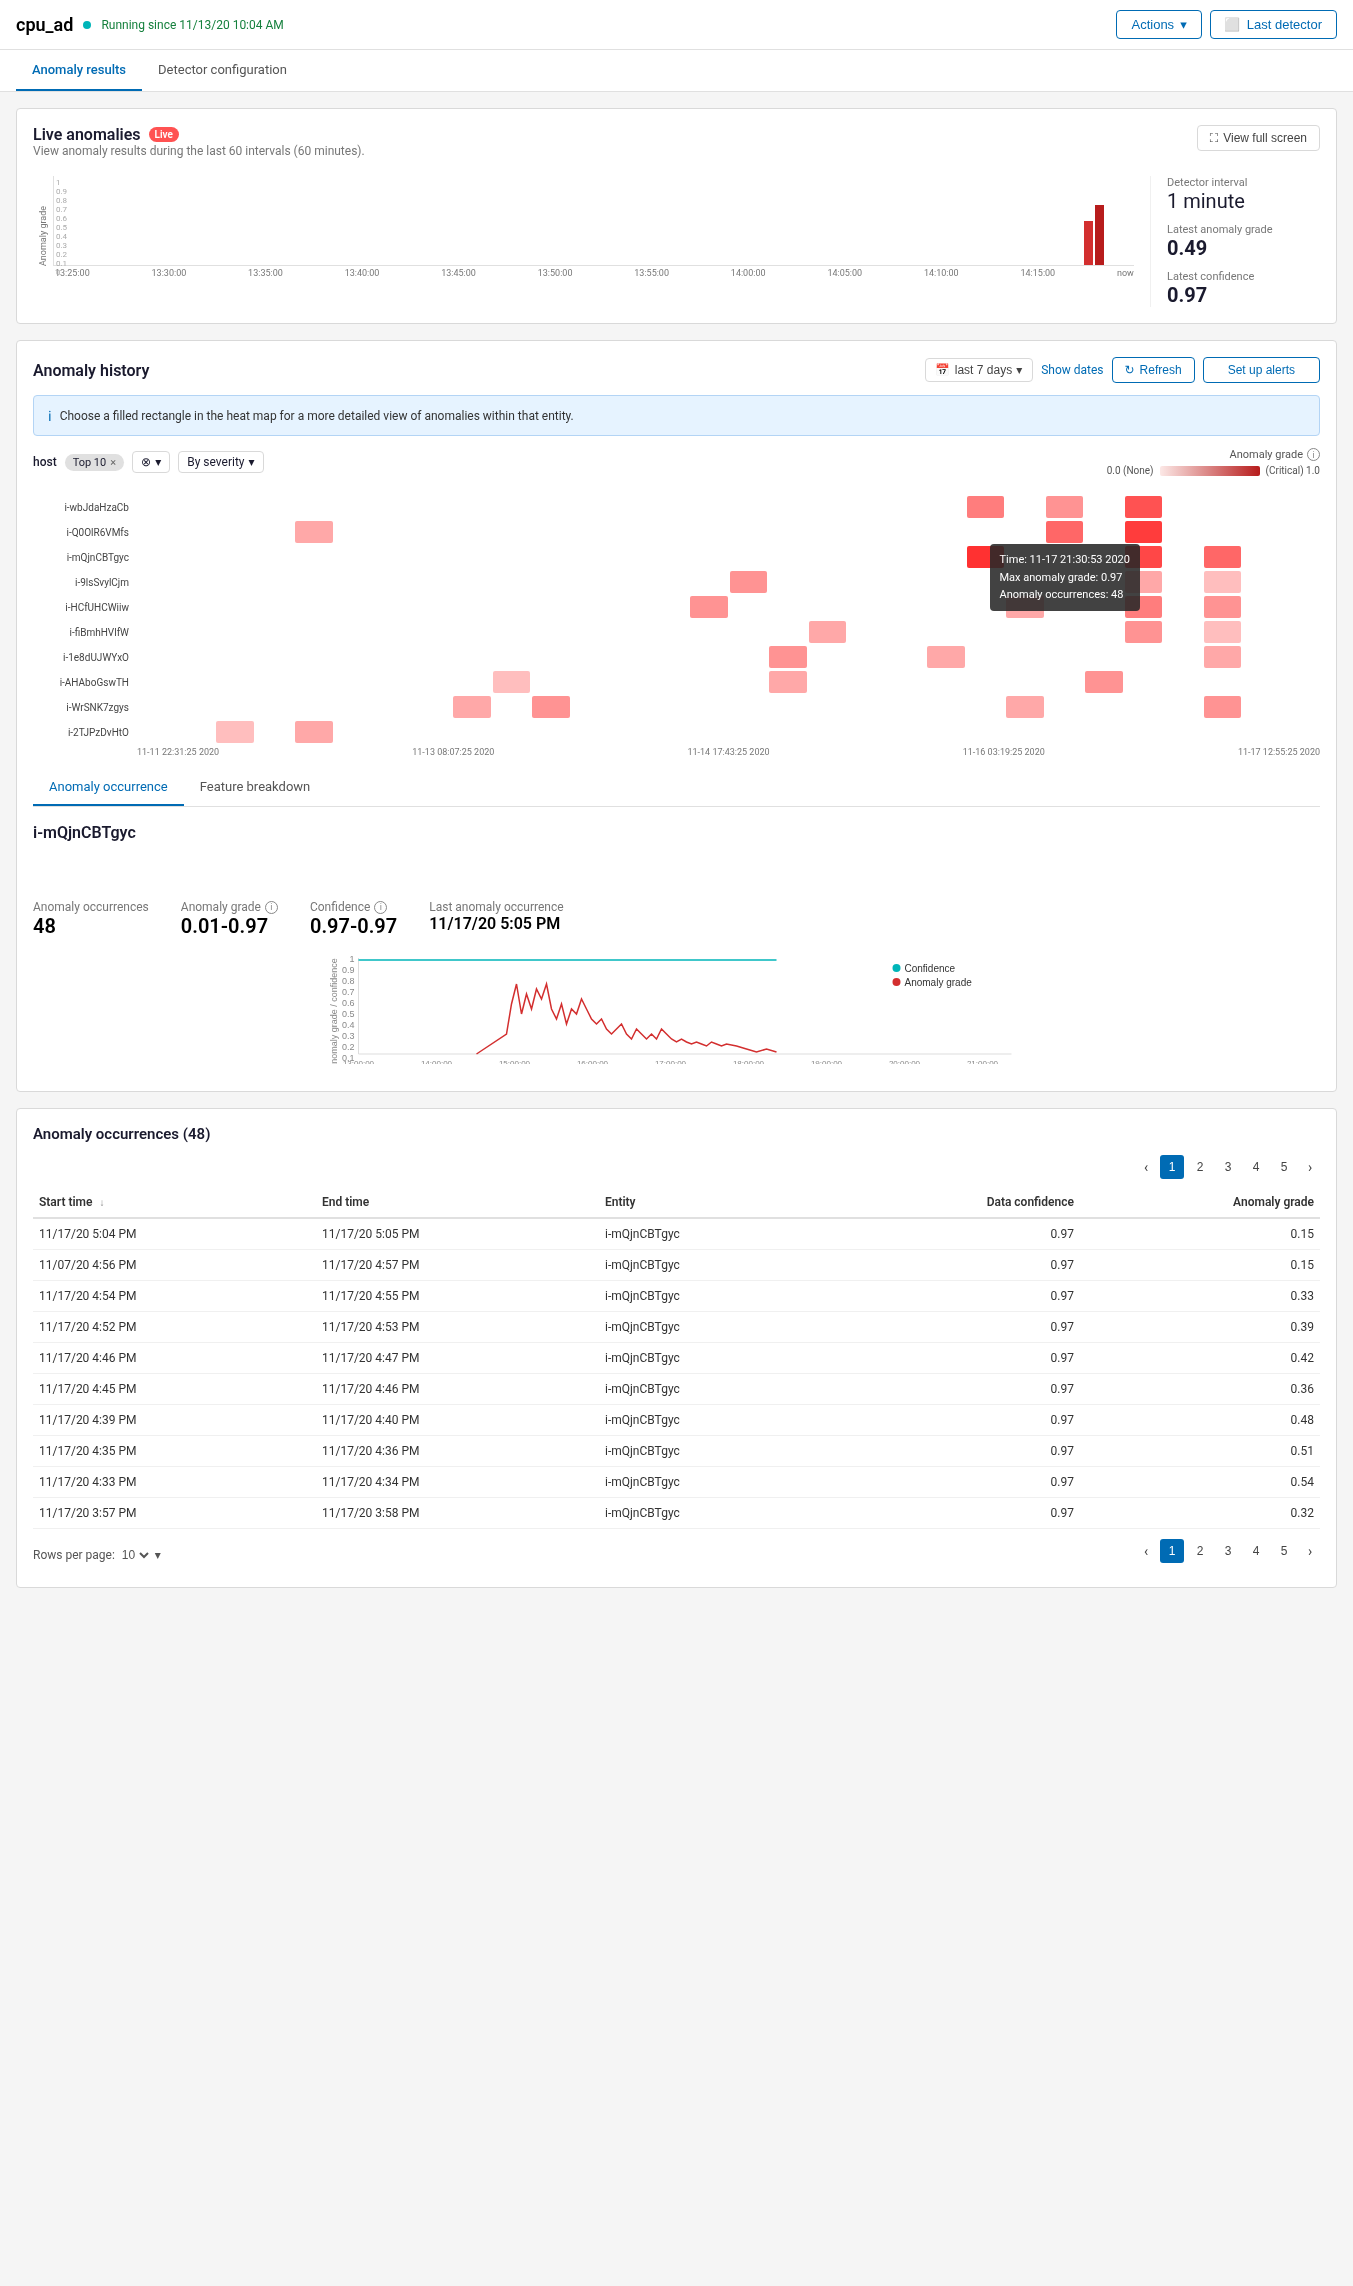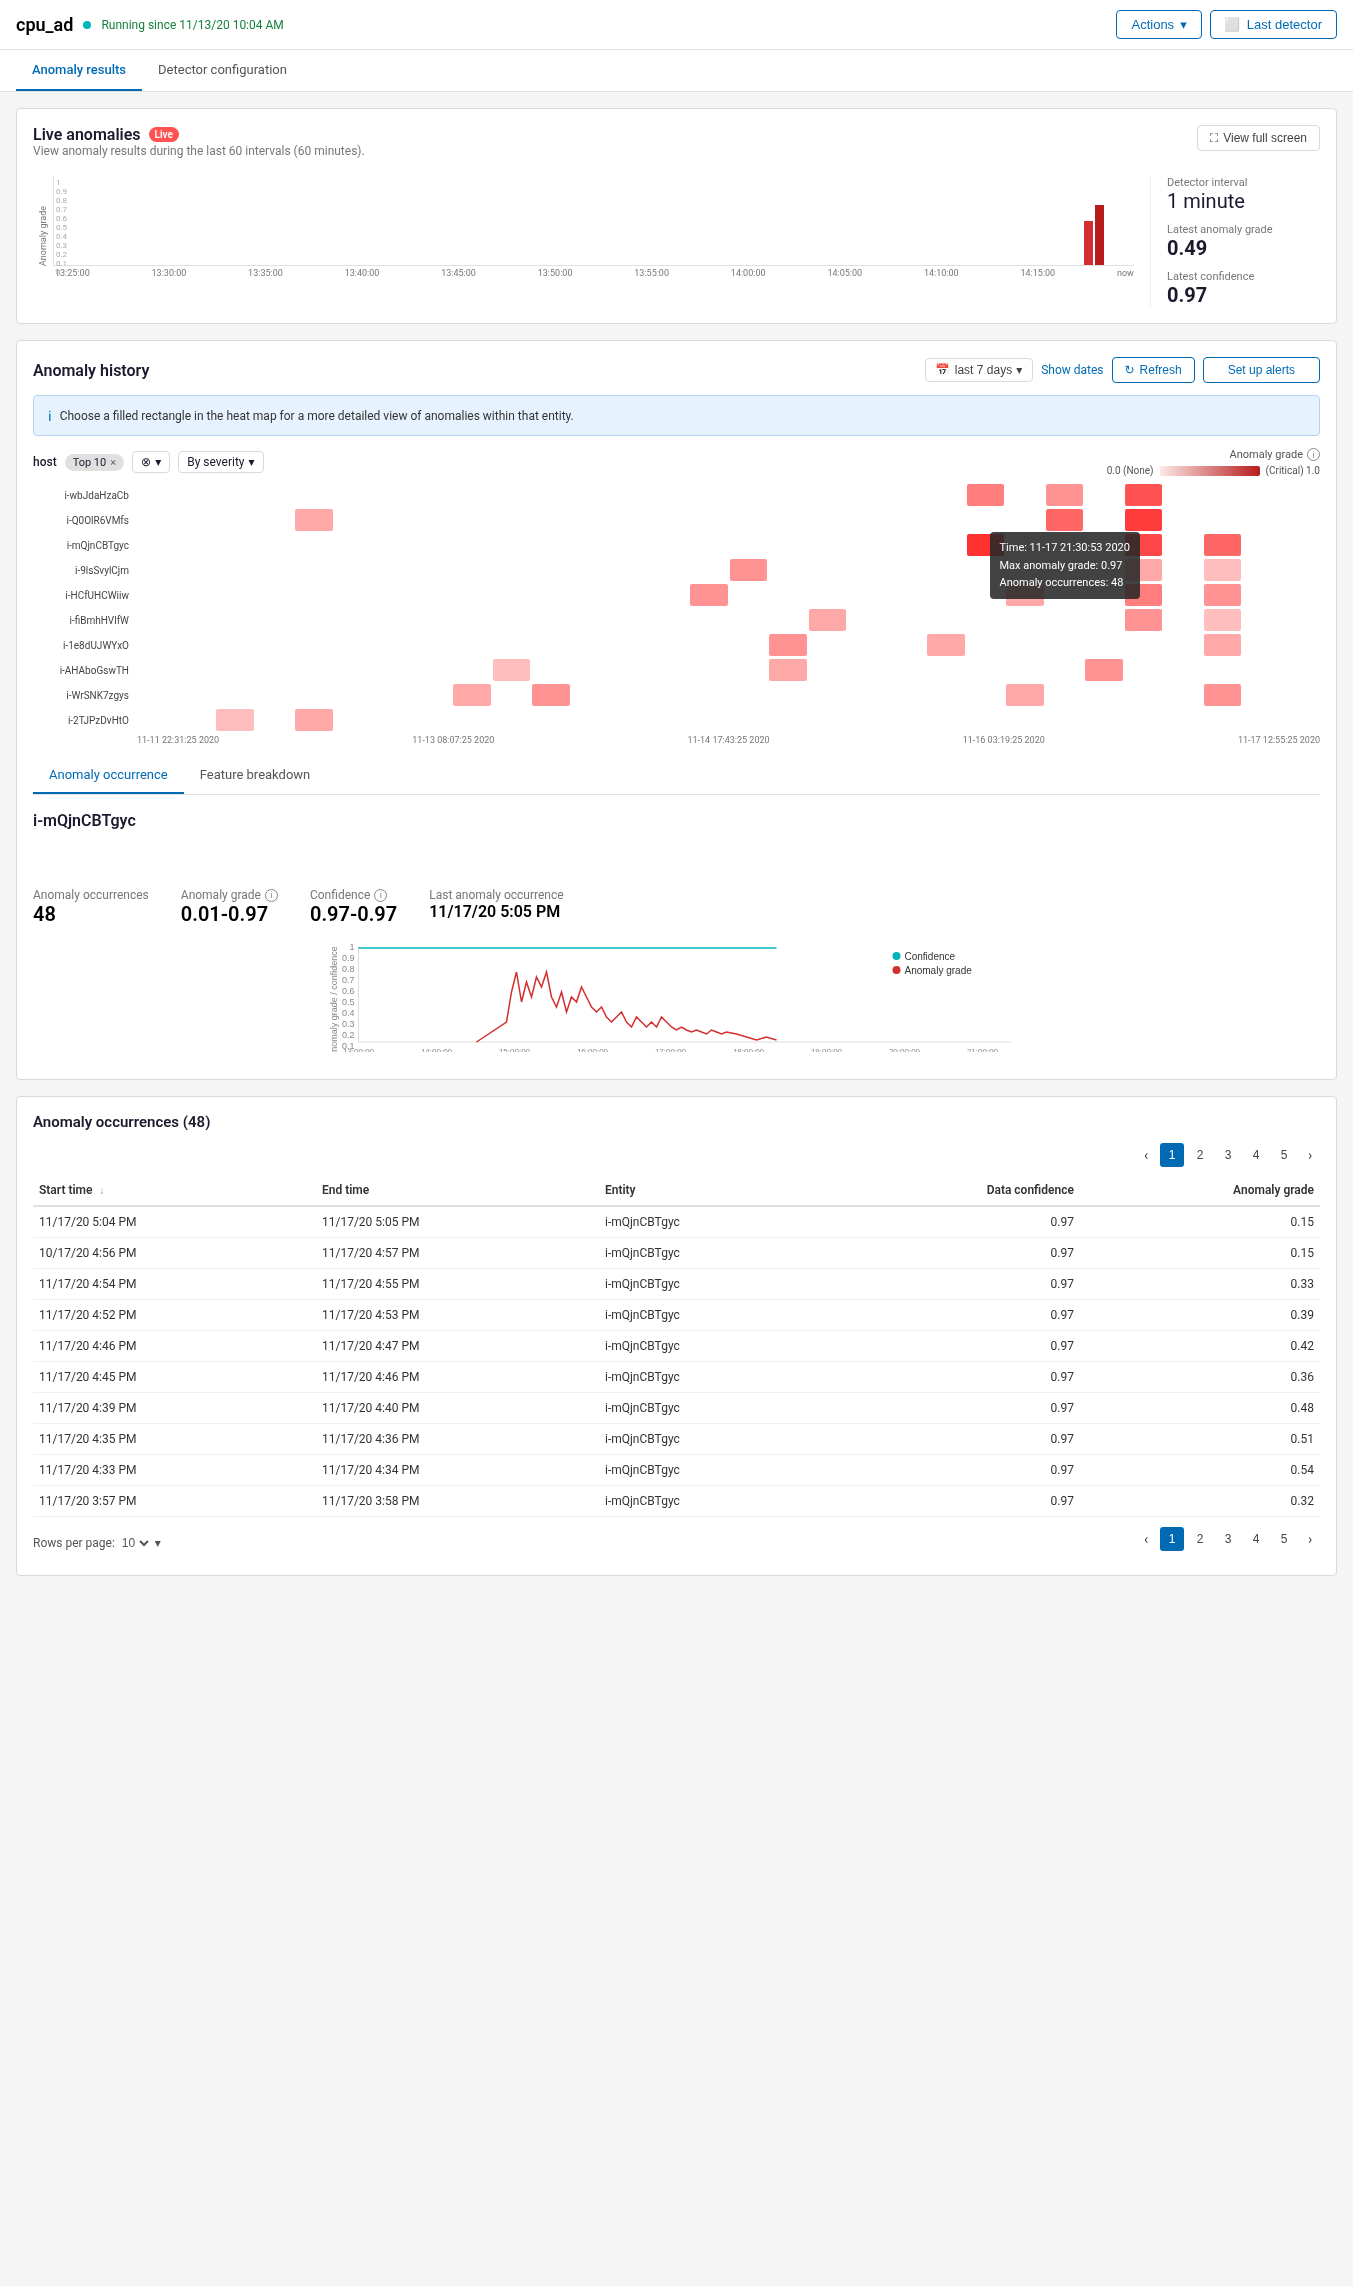--- a/index.html
+++ b/index.html
@@ -235,21 +235,21 @@
           <span class="info-icon">i</span>
         </span>
         <div style="display:flex; align-items:center; gap:6px; font-size:10px; color:#555;">
           <span>0.0 (None)</span>
           <div style="width:100px; height:10px; background:linear-gradient(to right, #fce8e6, #b71c1c); border-radius:2px;"></div>
           <span>(Critical) 1.0</span>
         </div>
       </div>
     </div>
 
-    <div style="position:relative; margin-top:8px;">
+    <div style="position:relative; margin-top:20px;">
 
       <div id="heatmap-rows-container">
 
       <div style="display: flex; align-items: center; margin-bottom: 3px;">
             <div style="width: 104px; font-size: 10px; color: rgb(68, 68, 68); text-align: right; padding-right: 8px; overflow: hidden; text-overflow: ellipsis; white-space: nowrap;">i-wbJdaHzaCb</div>
             <div style="display: flex; gap: 2px; flex: 1 1 0%;">
               <div style="height: 22px; flex: 1 1 0%; border-radius: 2px; cursor: pointer; background: transparent;"></div>
               <div style="height: 22px; flex: 1 1 0%; border-radius: 2px; cursor: pointer; background: transparent;"></div>
               <div style="height: 22px; flex: 1 1 0%; border-radius: 2px; cursor: pointer; background: transparent;"></div>
               <div style="height: 22px; flex: 1 1 0%; border-radius: 2px; cursor: pointer; background: transparent;"></div>
@@ -716,21 +716,21 @@
       </thead>
       <tbody id="table-body">
       <tr>
     <td>11/17/20 5:04 PM</td>
     <td>11/17/20 5:05 PM</td>
     <td>i-mQjnCBTgyc</td>
     <td class="right">0.97</td>
     <td class="right">0.15</td>
   </tr>
           <tr>
-    <td>10/17/20 4:56 PM</td>
+    <td>11/07/20 4:56 PM</td>
     <td>11/17/20 4:57 PM</td>
     <td>i-mQjnCBTgyc</td>
     <td class="right">0.97</td>
     <td class="right">0.15</td>
   </tr>
           <tr>
     <td>11/17/20 4:54 PM</td>
     <td>11/17/20 4:55 PM</td>
     <td>i-mQjnCBTgyc</td>
     <td class="right">0.97</td>

